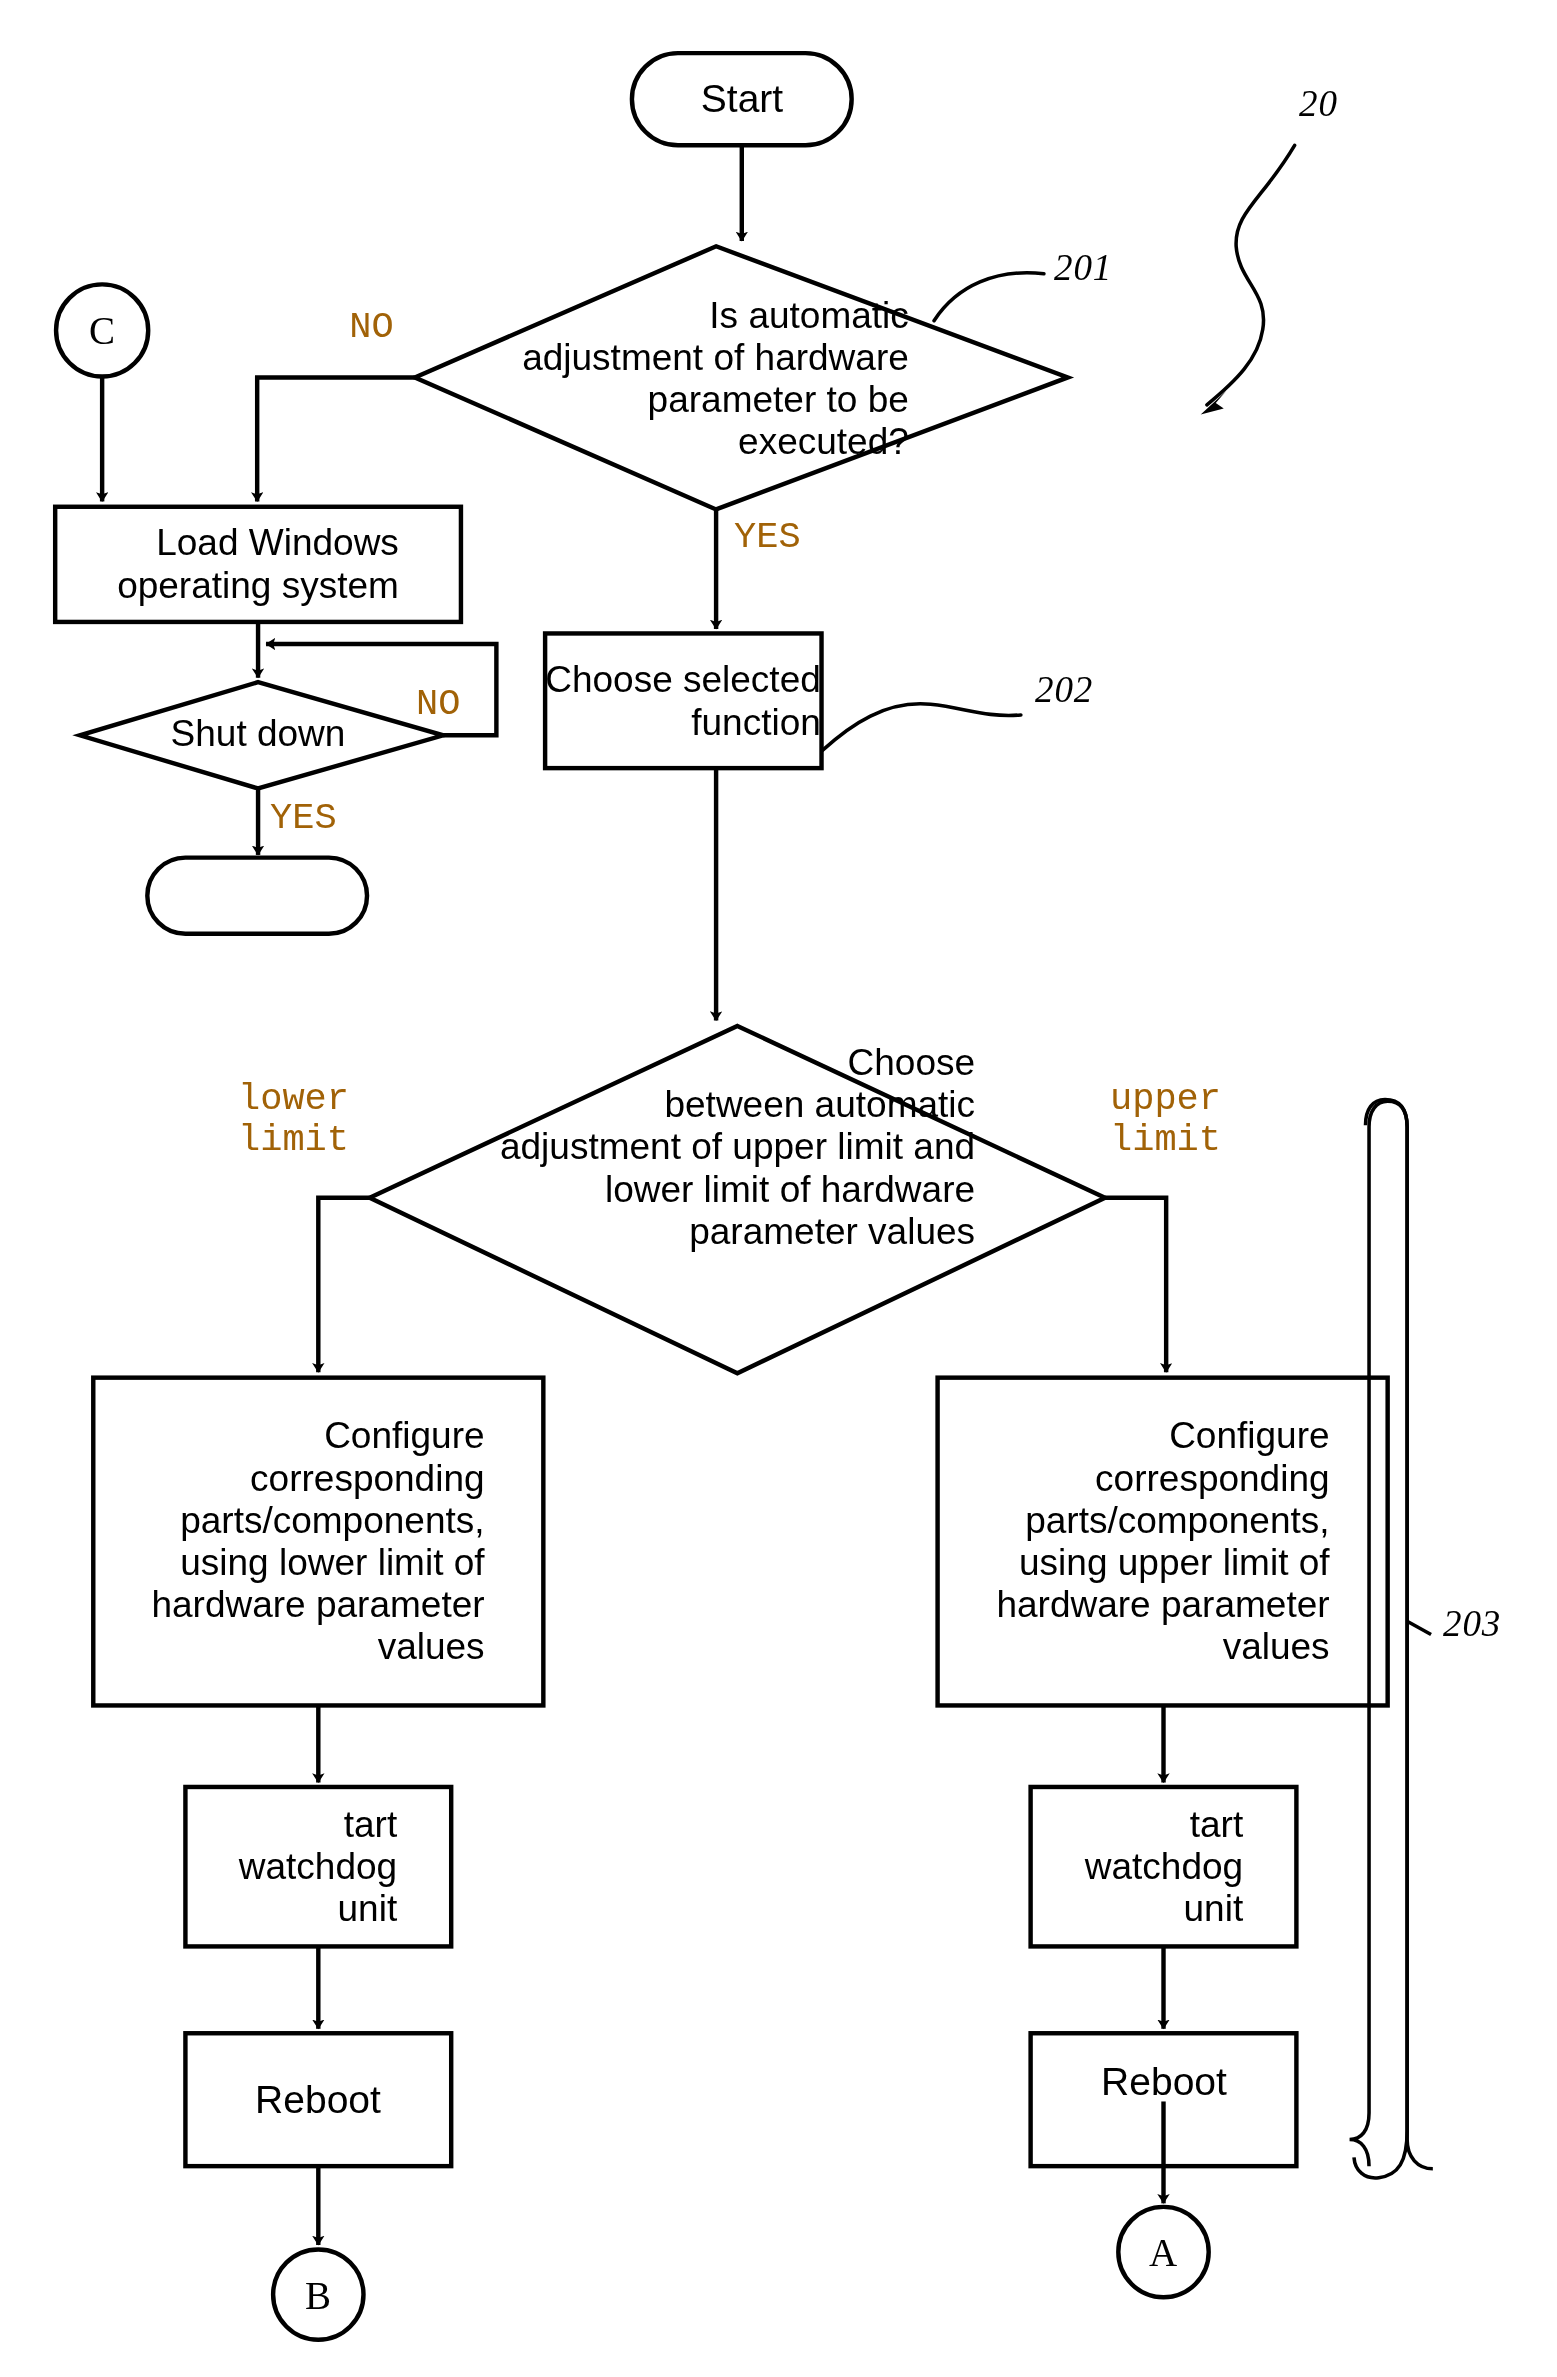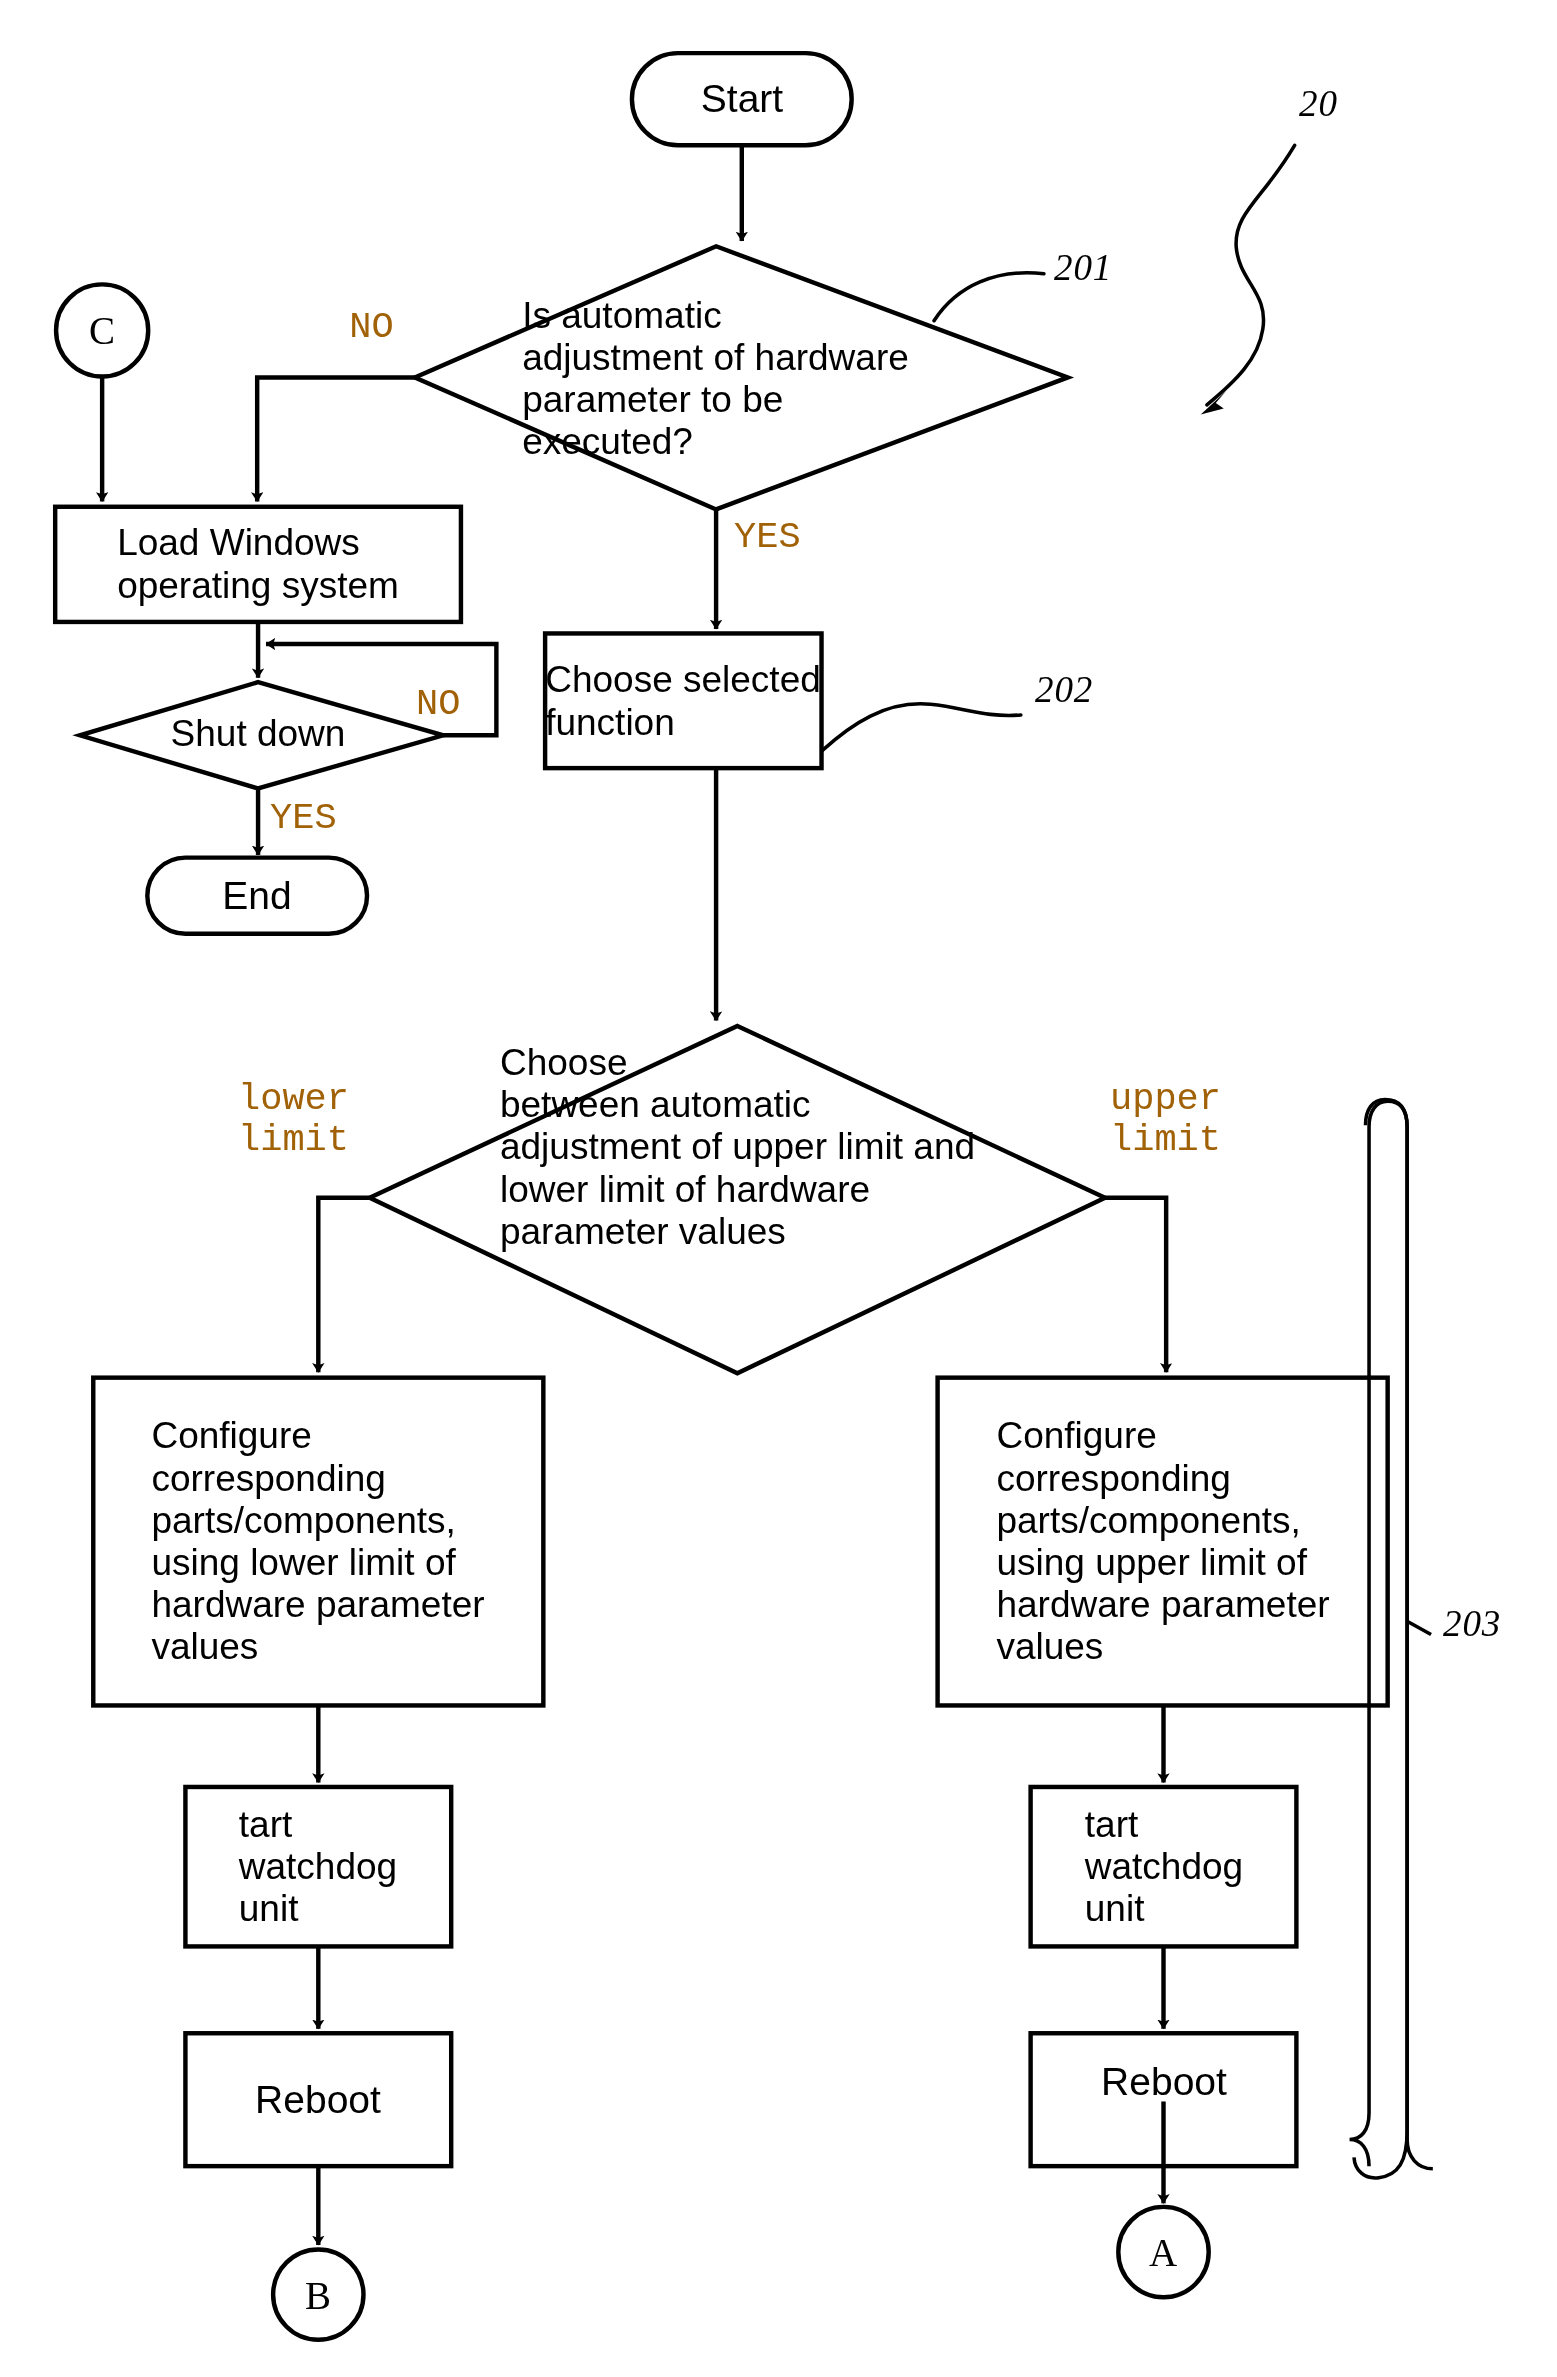--- a/index.html
+++ b/index.html
@@ -44,21 +44,21 @@
     stroke: #000000;
     stroke-width: 4;
     stroke-linecap: round;
   }
   .arrowfill { fill: #000000; }
   .node-text {
     position: absolute;
     display: flex;
     align-items: center;
     justify-content: center;
-    text-align: left;
+    text-align: right;
     color: #000000;
     font-family: "Liberation Sans", sans-serif;
     line-height: 1.14;
     white-space: pre-line;
     pointer-events: none;
   }
   .fs-44 { font-size: 39px; }
   .fs-42 { font-size: 37px; }
   .edge-label {
     position: absolute;
@@ -198,21 +198,20 @@
 
   <div class="node-text fs-42" style="left:55px; top:507px; width:406px; height:115px;">Load Windows
 operating system</div>
 
   <div class="node-text fs-42" style="left:116px; top:709px; width:284px; height:51px;">Shut down</div>
 
   <div class="edge-label" style="left:416px; top:684px; width:97px; text-align:left;">NO</div>
 
   <div class="edge-label" style="left:270px; top:798px; width:115px; text-align:left;">YES</div>
 
-  <div class="node-text fs-44" style="left:147px; top:858px; width:220px; height:76px;">End</div>
 
   <div class="node-text fs-42" style="left:545px; top:634px; width:276px; height:135px;">Choose selected
 function</div>
 
   <div class="ref-label" style="left:1035px; top:668px;">202</div>
 
   <div class="node-text fs-42" style="left:463px; top:1042px; width:549px; height:239px; align-items:flex-start;">Choose
 between automatic
 adjustment of upper limit and
 lower limit of hardware

